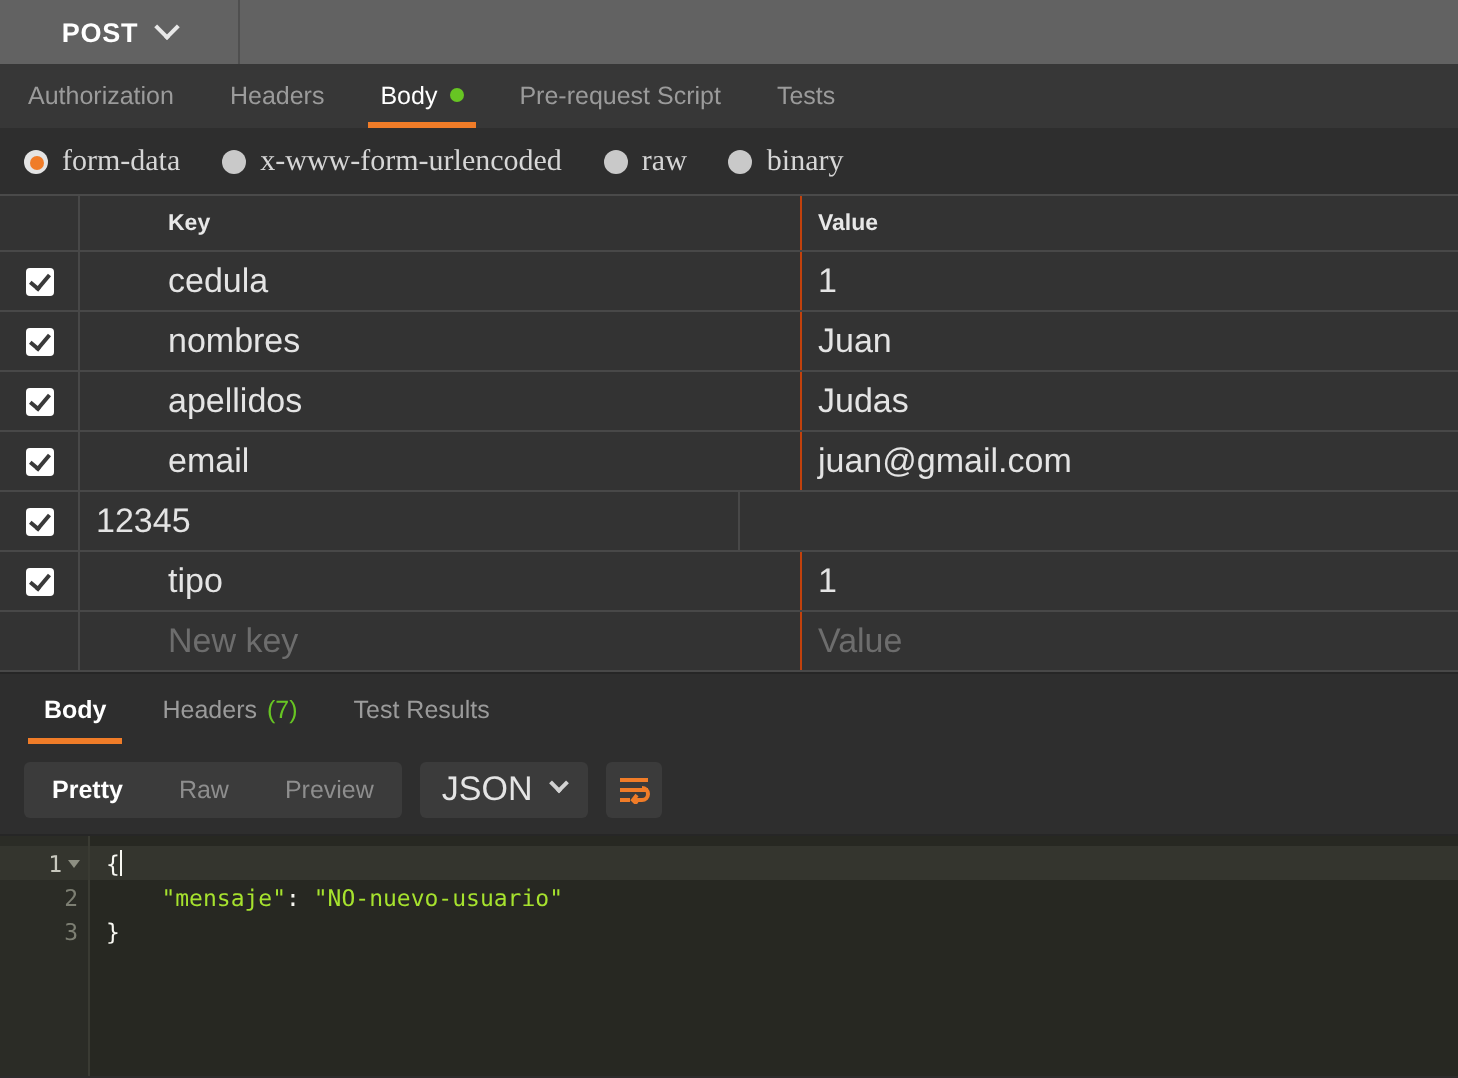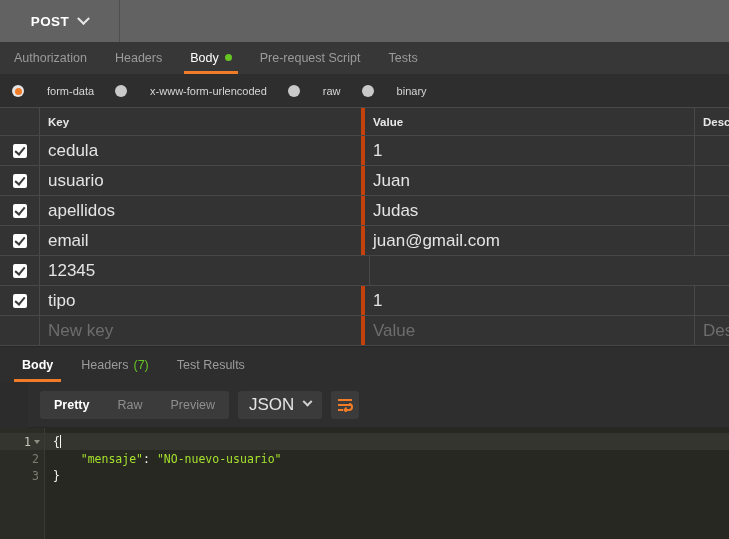--- a/index.html
+++ b/index.html
@@ -5,21 +5,21 @@
   * { box-sizing: border-box; margin: 0; padding: 0; }
   html, body {
     width: 729px; height: 539px;
     background: #2c2c2c;
     font-family: "Liberation Sans", sans-serif;
     overflow: hidden;
   }
 
   
   .req-bar {
-    height: 42px;
+    height: 32px;
     background: #626262;
     display: flex;
     align-items: stretch;
   }
   .method-box {
     width: 120px;
     display: flex;
     align-items: center;
     justify-content: center;
     gap: 10px;
@@ -85,24 +85,25 @@
     height: 32px;
     background: #2e2e2e;
     display: flex;
     align-items: center;
     padding-left: 12px;
     gap: 9px;
   }
   .radio-item {
     display: flex;
     align-items: center;
-    gap: 23px;
+    gap: 7px;
     padding-right: 12px;
-    font-size: 11px;
+    font-size: 15px;
     color: #d6d6d6;
+    font-family: Liberation Serif, serif;
   }
   .rdo {
     width: 12px; height: 12px;
     border-radius: 50%;
     background: #c9c9c9;
     display: flex;
     align-items: center;
     justify-content: center;
     flex: none;
   }
@@ -129,24 +130,25 @@
     width: 40px;
     flex: none;
     border-right: 1px solid #484848;
     display: flex;
     align-items: center;
     justify-content: center;
   }
   .c-key {
     width: 325px;
     flex: none;
-    border-right: 4px solid #c2410c;
+    border-right: 1px solid #c2410c;
     display: flex;
     align-items: center;
     padding-left: 8px;
+    margin-left: 36px;
   }
   .c-val {
     width: 330px;
     flex: none;
     border-right: 1px solid #484848;
     display: flex;
     align-items: center;
     padding-left: 8px;
   }
   .c-desc {
@@ -217,21 +219,20 @@
   .cnt { color: #67c523; }
 
   .resp-toolbar {
     height: 46px;
     background: #2e2e2e;
     display: flex;
     align-items: center;
     padding-left: 12px;
     gap: 9px;
     border-bottom: 1px solid #262626;
-    margin-left: 28px;
   }
   .seg {
     display: flex;
     background: #3b3b3b;
     border-radius: 3px;
     height: 28px;
     overflow: hidden;
   }
   .seg-btn {
     display: flex;
@@ -399,21 +400,21 @@
     <div class="c-desc">
         <span class="cell-txt"></span>
       </div>
   </div>
 
   <div class="kv-row">
     <div class="c-chk">
         <span class="chk"></span>
       </div>
     <div class="c-key">
-        <span class="cell-txt">usuario</span>
+        <span class="cell-txt">nombres</span>
       </div>
     <div class="c-val">
         <span class="cell-txt">Juan</span>
       </div>
     <div class="c-desc">
         <span class="cell-txt"></span>
       </div>
   </div>
 
   <div class="kv-row">

